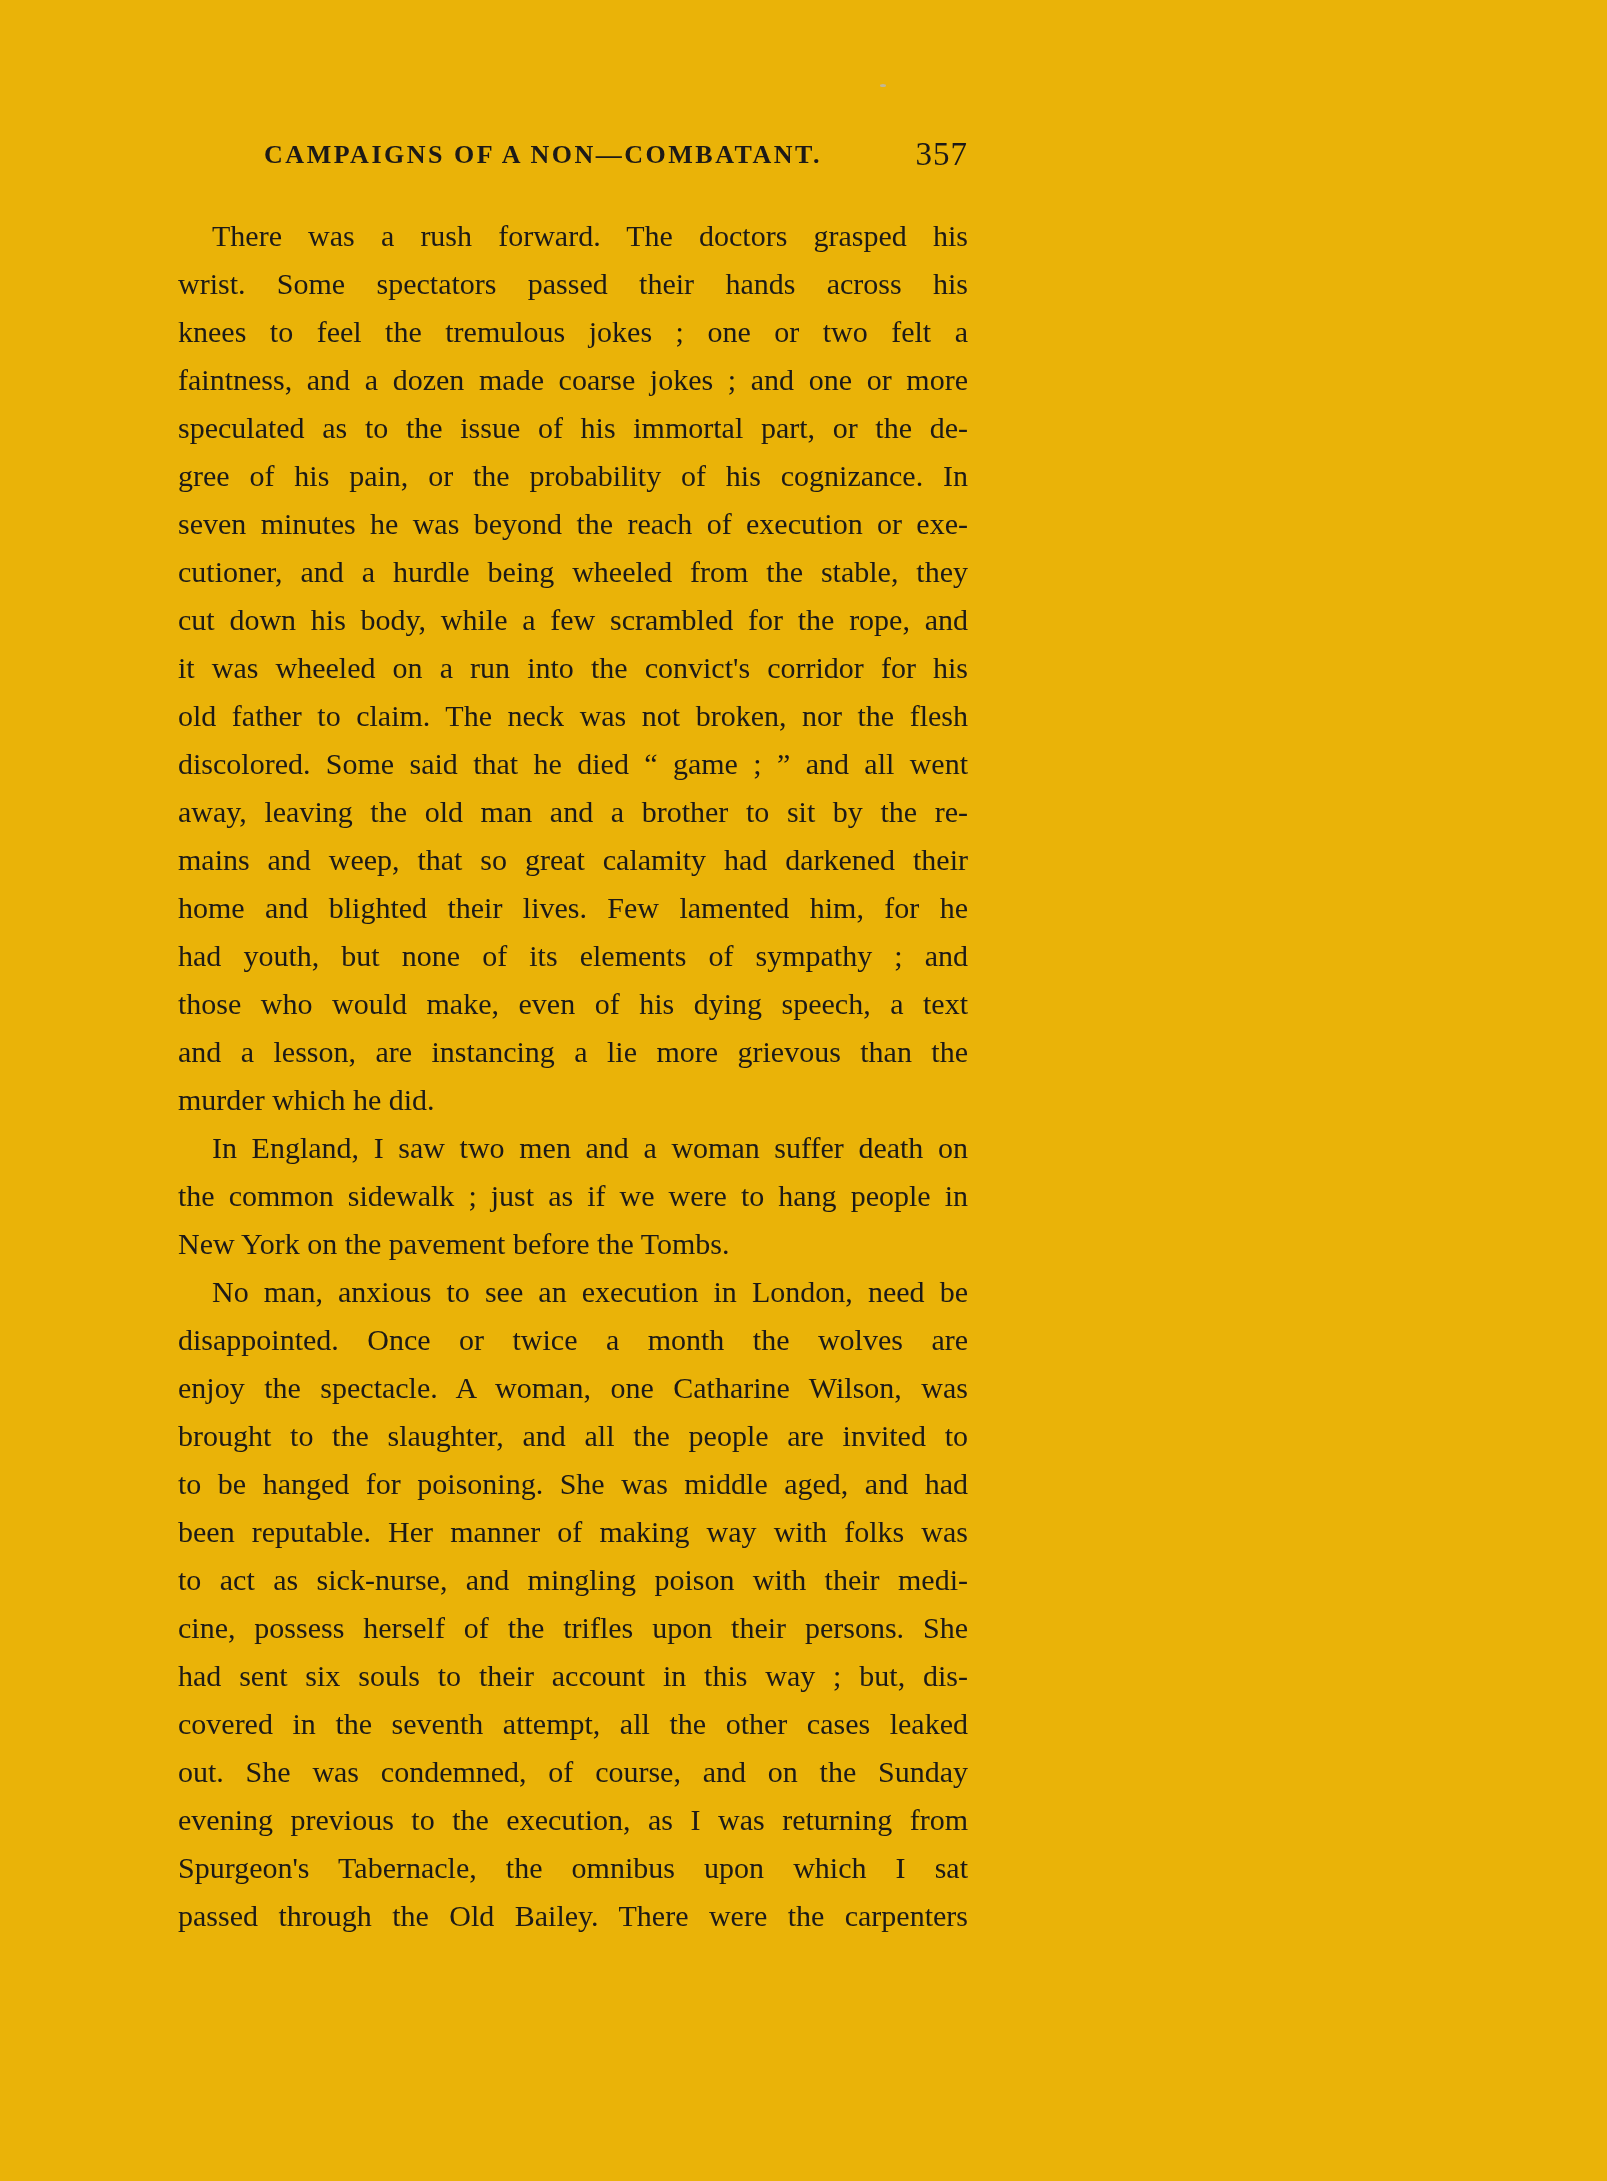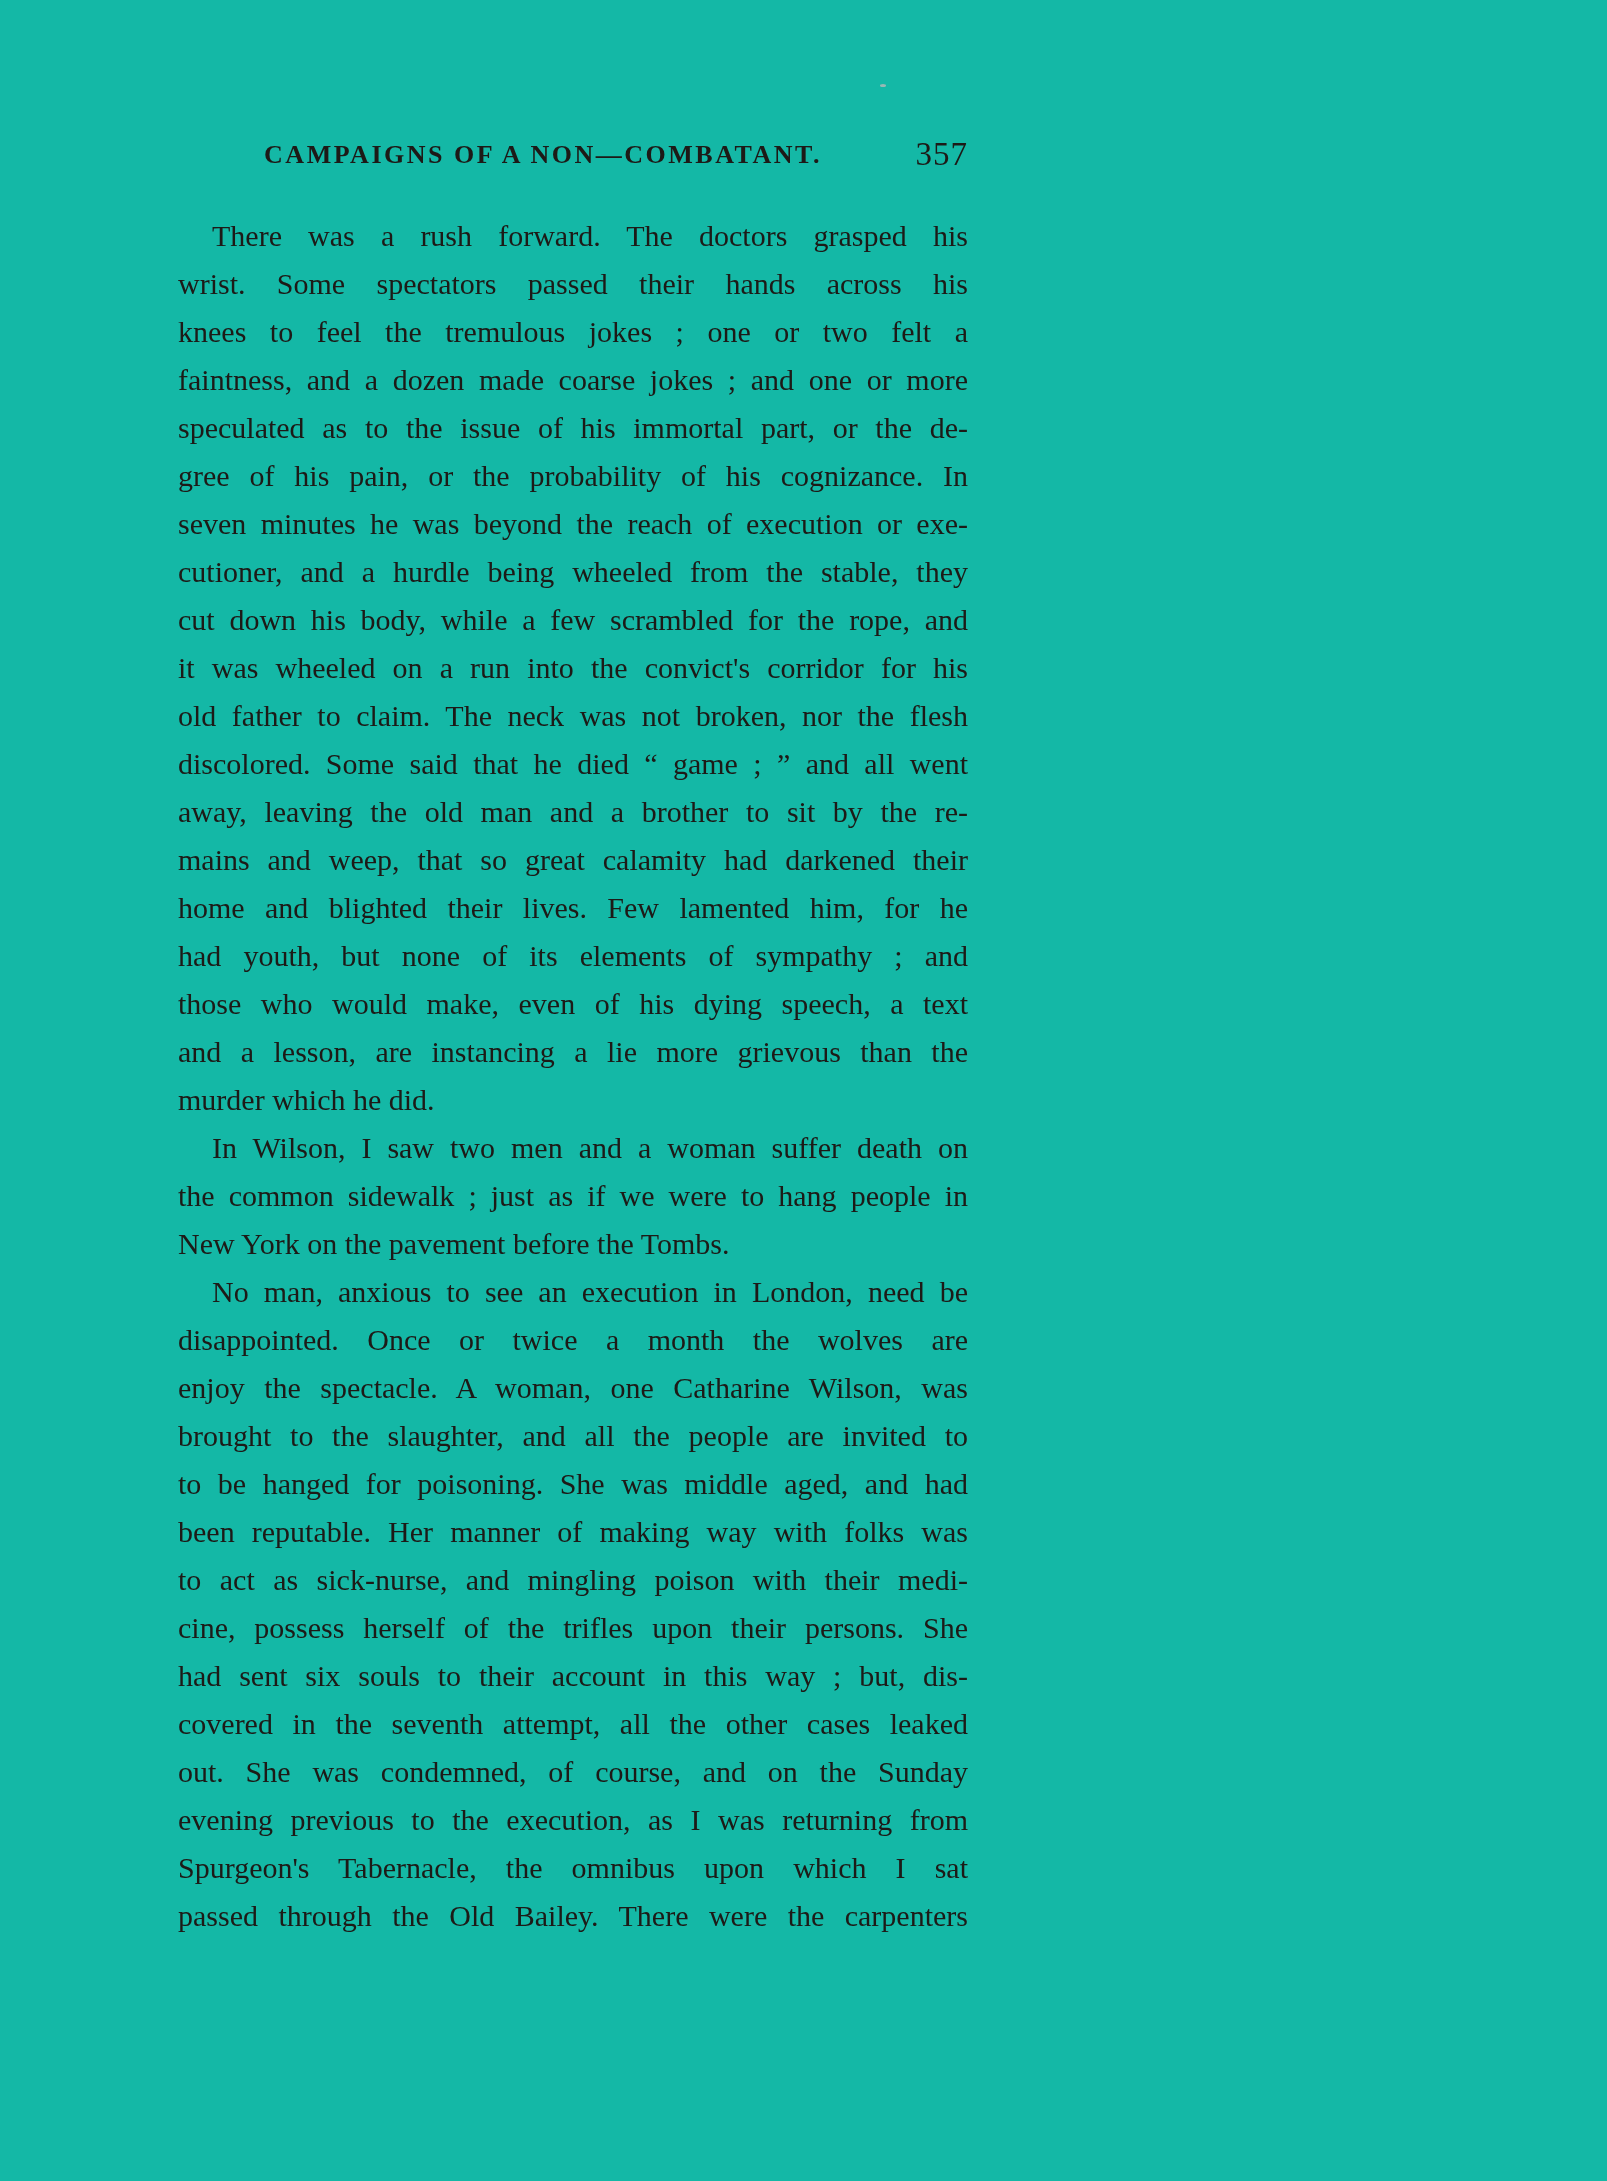--- a/index.html
+++ b/index.html
@@ -4,21 +4,21 @@
 <style>
   html, body {
     margin: 0;
     padding: 0;
     background: #ffffff;
   }
   .page {
     position: relative;
     width: 1607px;
     height: 2181px;
-    background: #14b8a6;
+    background: #eab308;
     overflow: hidden;
     font-family: "Liberation Serif", "DejaVu Serif", serif;
     color: #1d1a17;
   }
   .scan-artifact {
     position: absolute;
     left: 880px;
     top: 84px;
     width: 6px;
     height: 3px;
@@ -99,21 +99,21 @@
           <div class="line">discolored.  Some said that he died “ game ; ” and all went</div>
           <div class="line">away, leaving the old man and a brother to sit by the re-</div>
           <div class="line">mains and weep, that so great calamity had darkened their</div>
           <div class="line">home and blighted their lives.  Few lamented him, for he</div>
           <div class="line">had youth, but none of its elements of sympathy ; and</div>
           <div class="line">those who would make, even of his dying speech, a text</div>
           <div class="line">and a lesson, are instancing a lie more grievous than the</div>
           <div class="line last">murder which he did.</div>
         </div>
         <div class="paragraph">
-          <div class="line indent">In Wilson, I saw two men and a woman suffer death on</div>
+          <div class="line indent">In England, I saw two men and a woman suffer death on</div>
           <div class="line">the common sidewalk ; just as if we were to hang people in</div>
           <div class="line last">New York on the pavement before the Tombs.</div>
         </div>
         <div class="paragraph">
           <div class="line indent">No man, anxious to see an execution in London, need be</div>
           <div class="line">disappointed.  Once or twice a month the wolves are</div>
           <div class="line">enjoy the spectacle.  A woman, one Catharine Wilson, was</div>
           <div class="line">brought to the slaughter, and all the people are invited to</div>
           <div class="line">to be hanged for poisoning.  She was middle aged, and had</div>
           <div class="line">been reputable.  Her manner of making way with folks was</div>

